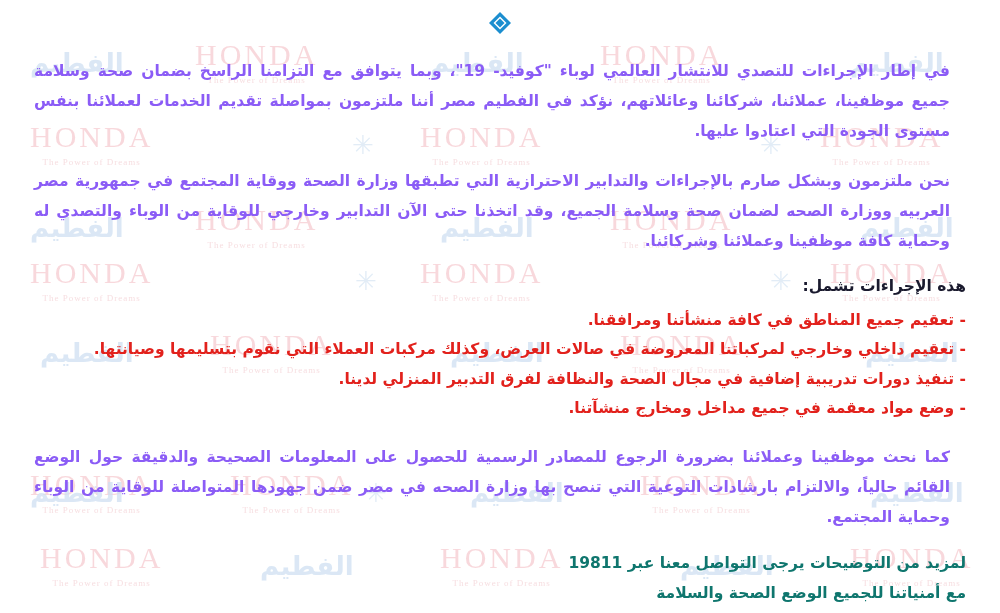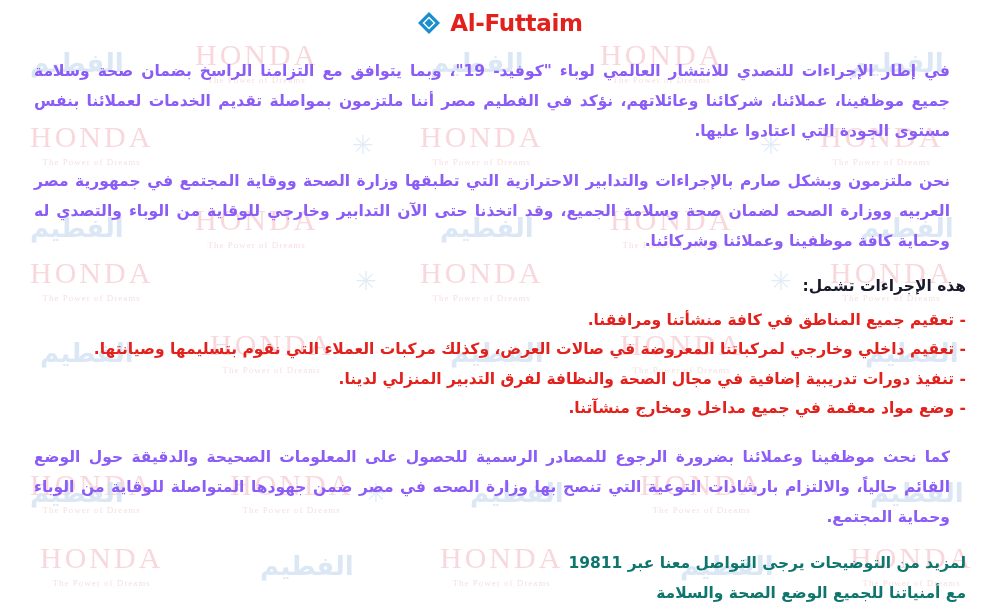--- a/index.html
+++ b/index.html
@@ -243,21 +243,20 @@
 </div>
 
 <div class="header">
   <span class="logo-mark">
     <svg width="24" height="24" viewBox="0 0 24 24" aria-hidden="true">
       <polygon points="12,1 23,12 12,23 1,12" fill="#1b8ecf"></polygon>
       <polygon points="12,5.5 18.5,12 12,18.5 5.5,12" fill="#ffffff"></polygon>
       <polygon points="12,7.5 16.5,12 12,16.5 7.5,12" fill="#1b8ecf"></polygon>
     </svg>
   </span>
-  <span class="logo-text">Al-Futtaim</span>
 </div>
 
 <div class="doc">
 
   <p class="para justify lead">في إطار الإجراءات للتصدي للانتشار العالمي لوباء "كوفيد- 19"، وبما يتوافق مع التزامنا الراسخ بضمان صحة وسلامة جميع موظفينا، عملائنا، شركائنا وعائلاتهم، نؤكد في الفطيم مصر أننا ملتزمون بمواصلة تقديم الخدمات لعملائنا بنفس مستوى الجودة التي اعتادوا عليها.</p>
 
   <p class="para justify">نحن ملتزمون وبشكل صارم بالإجراءات والتدابير الاحترازية  التي تطبقها وزارة الصحة ووقاية المجتمع في جمهورية مصر العربيه ووزارة الصحه لضمان صحة وسلامة الجميع، وقد اتخذنا حتى الآن التدابير وخارجي  للوقاية من الوباء والتصدي له وحماية كافة موظفينا وعملائنا وشركائنا.</p>
 
   <p class="list-head">هذه الإجراءات تشمل:</p>
 

